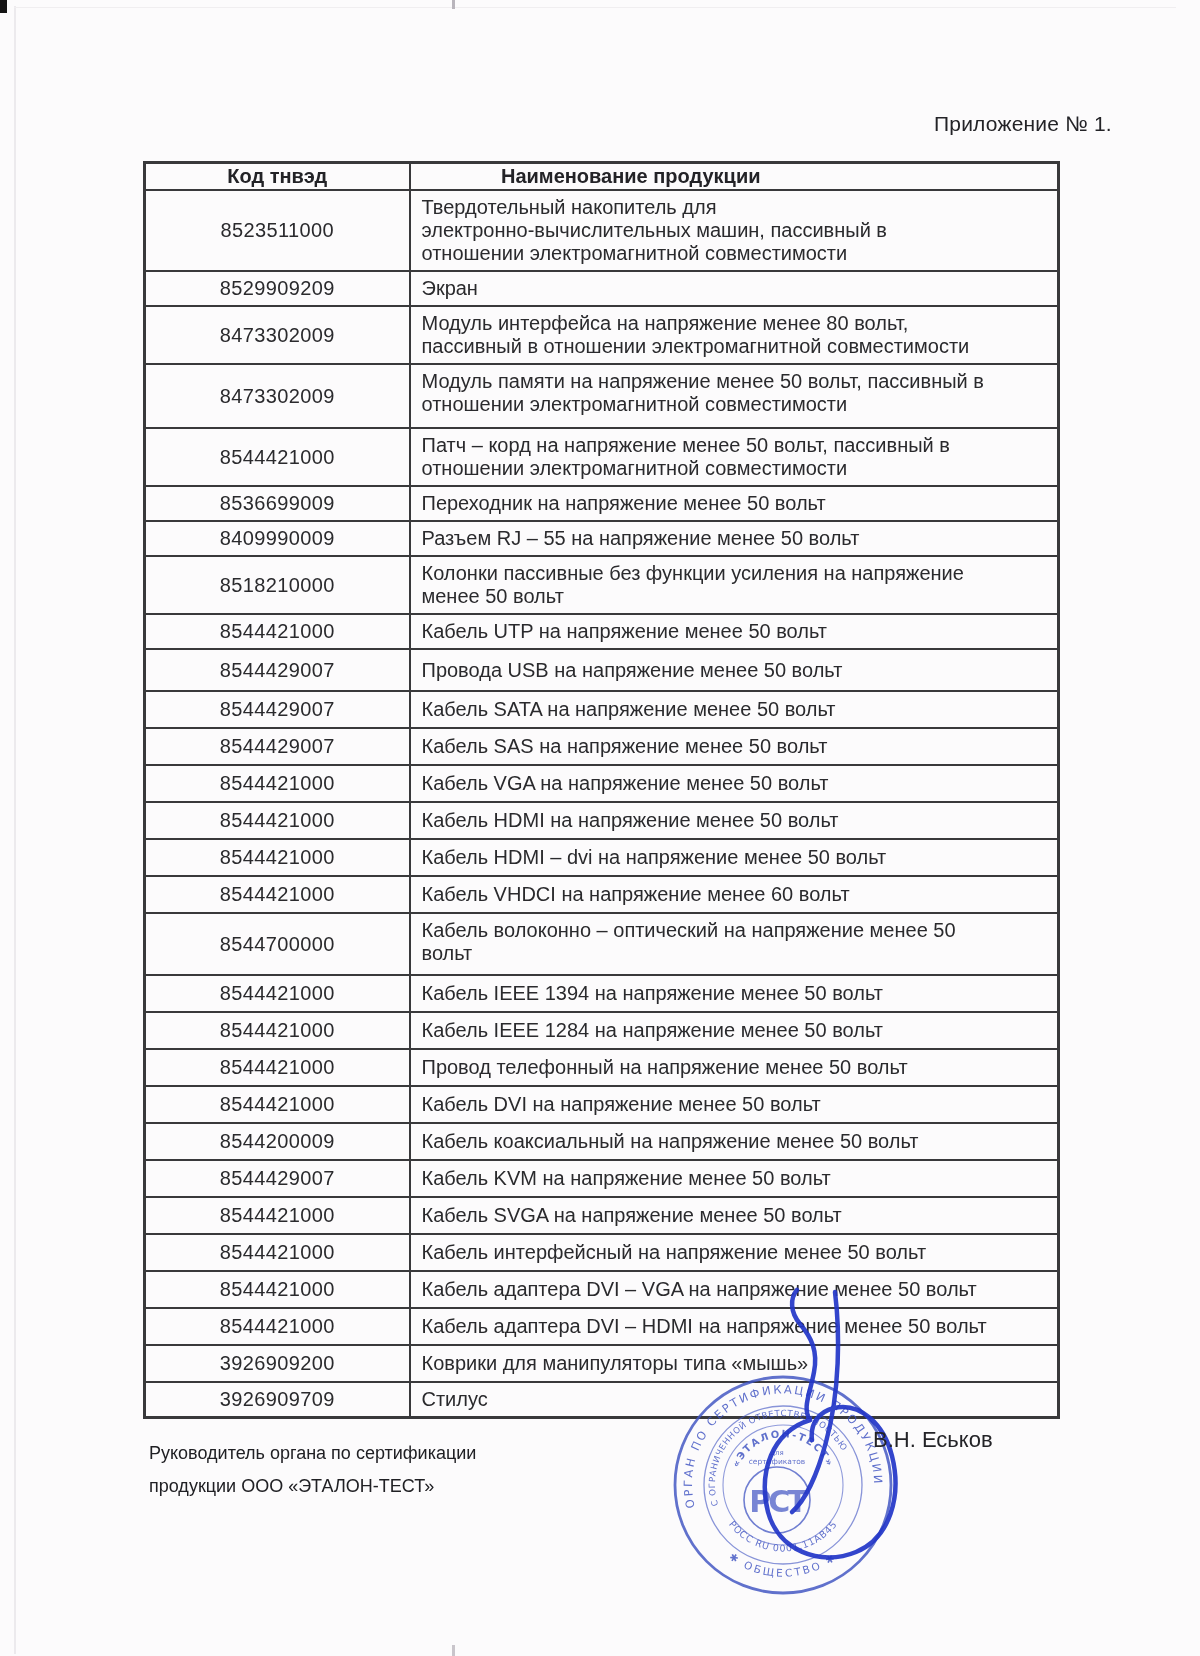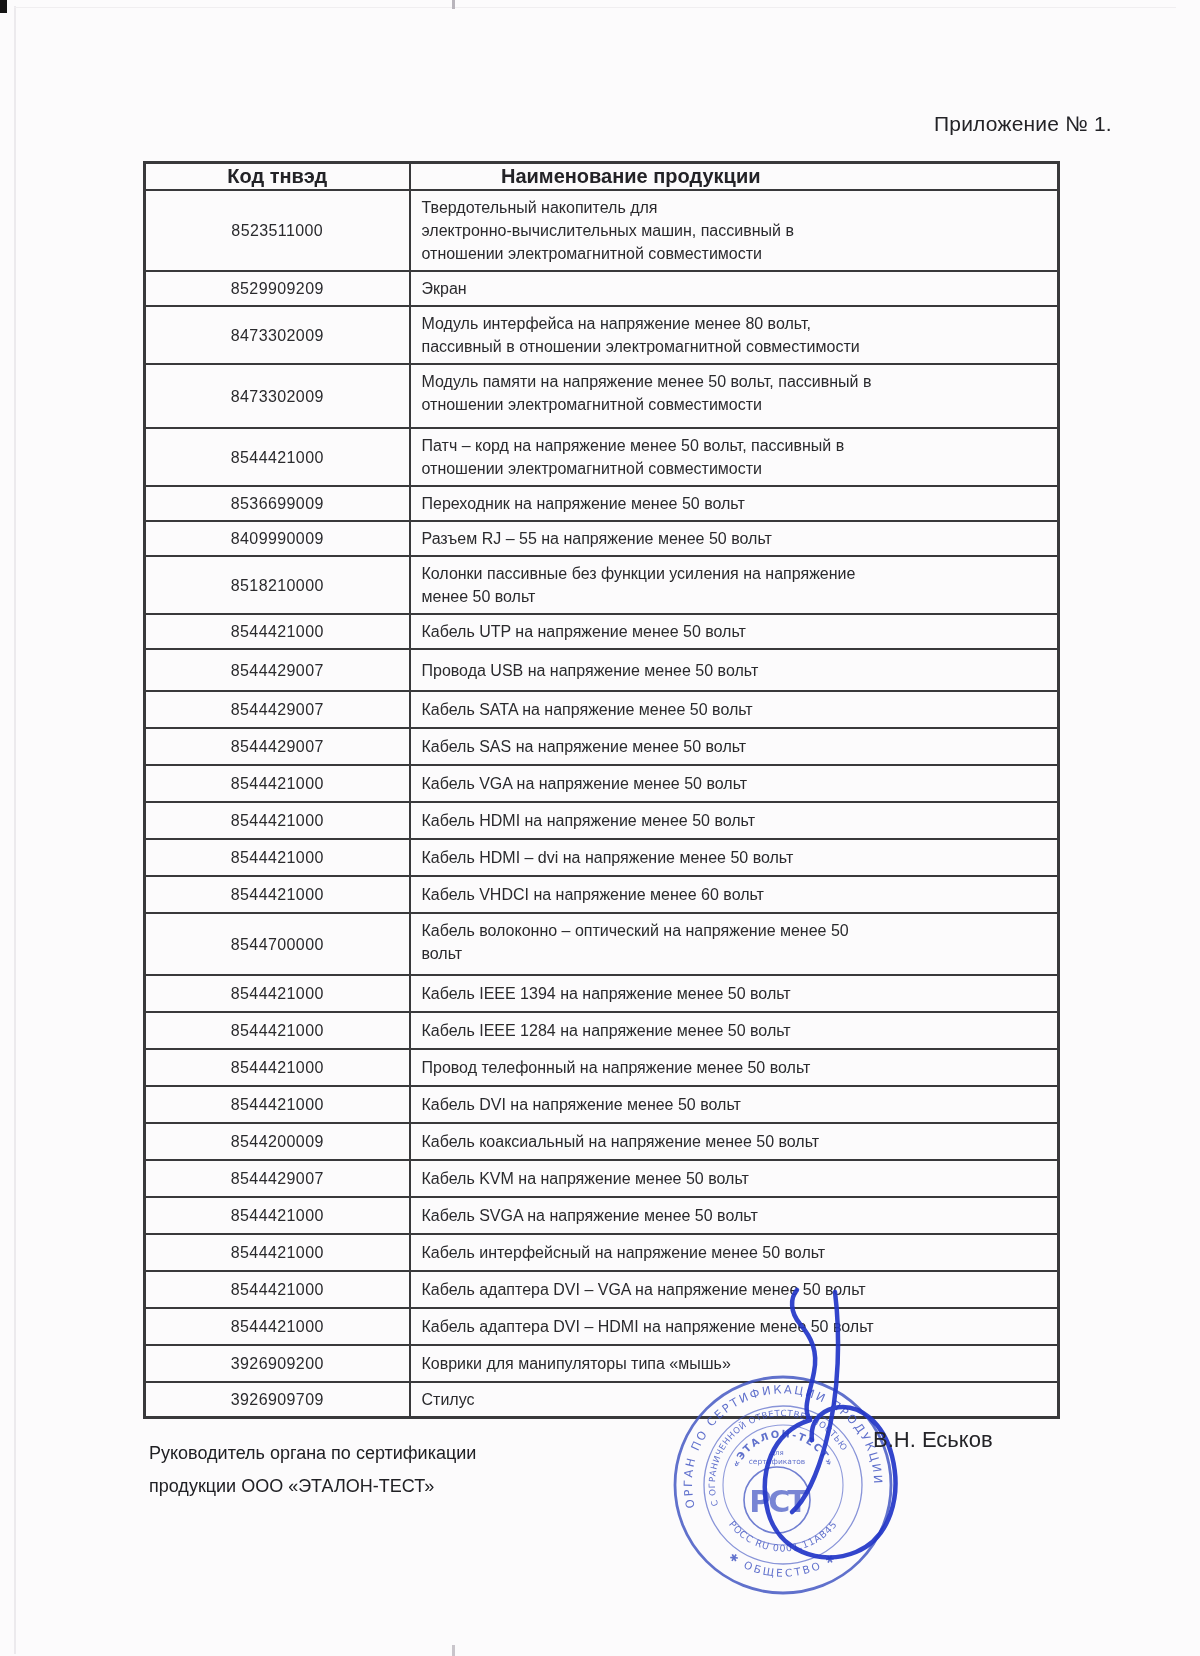--- a/index.html
+++ b/index.html
@@ -25,21 +25,21 @@
     position:absolute;left:143px;top:161px;width:917px;
     border-collapse:collapse;table-layout:fixed;
     border:3px solid #39393b;
   }
   col.c-code{width:265px;}
   .products th,.products td{border:2px solid #39393b;}
   .products thead tr{height:26px;}
   .products th{font-weight:bold;font-size:20px;padding:1px 4px;color:#232327;border-radius:11px;}
   th.th-code{text-align:center;}
   th.th-name{text-align:center;padding-right:210px;}
-  .products td{font-size:16px;line-height:23px;color:#2a2a2d;margin-left:25px;}
+  .products td{font-size:20px;line-height:23px;color:#2a2a2d;margin-left:25px;}
   td.code{text-align:center;vertical-align:middle;letter-spacing:.4px;}
   td.product{padding:5px 11px;vertical-align:middle;white-space:pre-line;}
   tbody tr{height:37px;}
   tbody tr:nth-child(1){height:81px;}
   tbody tr:nth-child(2){height:25px;}
   tbody tr:nth-child(3){height:53px;}
   tbody tr:nth-child(4){height:64px;}
   tbody tr:nth-child(5){height:52px;}
   tbody tr:nth-child(6){height:32px;}
   tbody tr:nth-child(7){height:34px;}

